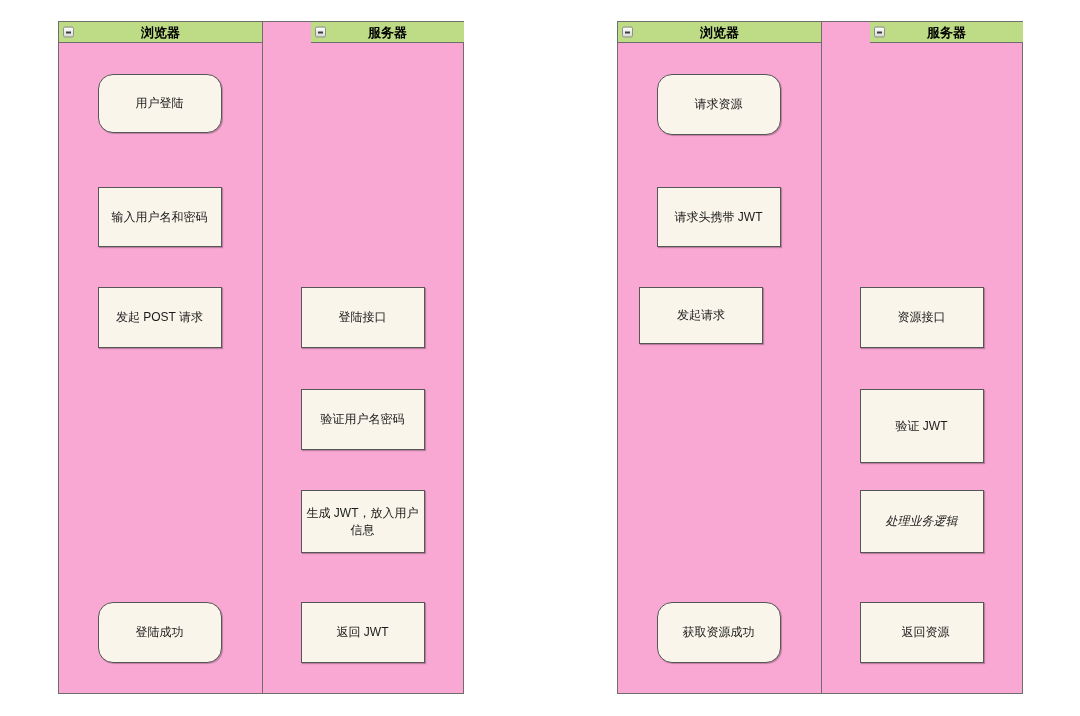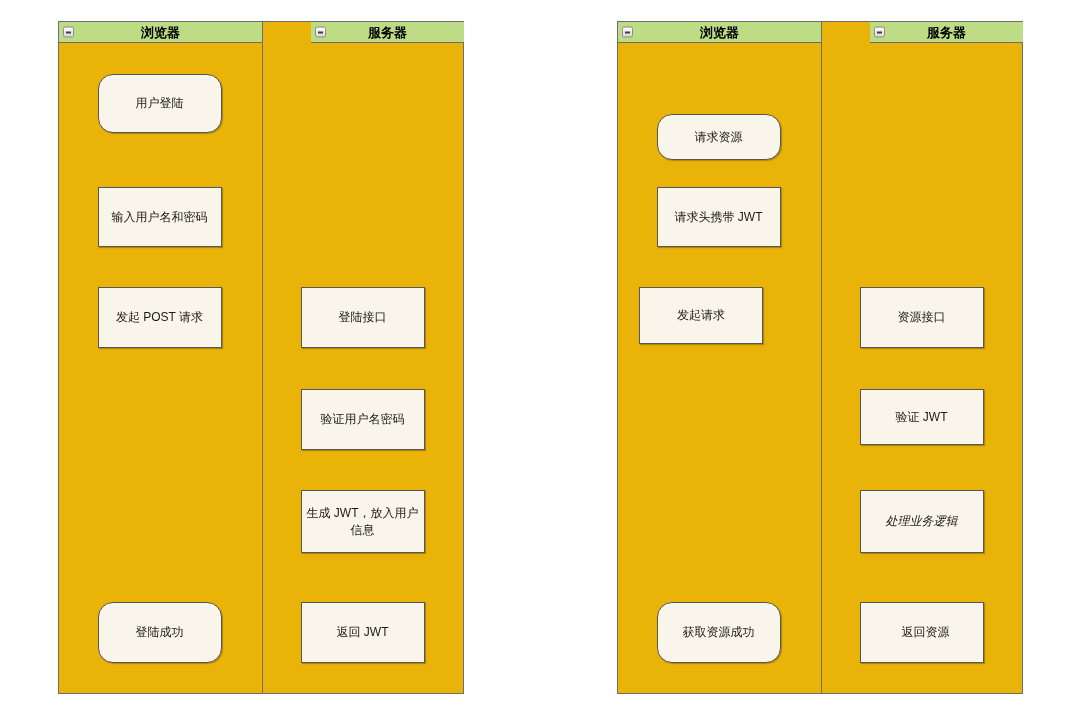--- a/index.html
+++ b/index.html
@@ -12,21 +12,21 @@
     width: 1080px;
     height: 716px;
     background: var(--canvas-bg, #ffffff);
     overflow: hidden;
   }
   .pool {
     position: absolute;
     display: flex;
     box-sizing: border-box;
     border: 1px solid var(--pool-border, #6e6e6e);
-    background: #eab308;
+    background: #f9a8d4;
   }
   .lane {
     box-sizing: border-box;
     height: 100%;
     flex: 0 0 auto;
   }
   .lane + .lane {
     border-left: 1px solid var(--pool-border, #6e6e6e);
     padding-left: 48px;
   }
@@ -171,33 +171,33 @@
     </div>
     <div class="node" style="left: 300.5px; top: 490px; width: 124px; height: 63px;">
       <span>生成 JWT，放入用户信息</span>
     </div>
     <div class="node" style="left: 300.5px; top: 602px; width: 124px; height: 61px;">
       <span>返回 JWT</span>
     </div>
     <div class="node terminator" style="left: 97.5px; top: 602px; width: 124px; height: 61px;">
       <span>登陆成功</span>
     </div>
-    <div class="node terminator" style="left: 656.5px; top: 74px; width: 124px; height: 46px; margin-top: 40px;">
+    <div class="node terminator" style="left: 656.5px; top: 74px; width: 124px; height: 61px;">
       <span>请求资源</span>
     </div>
     <div class="node" style="left: 656.5px; top: 187px; width: 124px; height: 60px;">
       <span>请求头携带 JWT</span>
     </div>
     <div class="node" style="left: 639px; top: 287px; width: 124px; height: 57px;">
       <span>发起请求</span>
     </div>
     <div class="node" style="left: 859.5px; top: 287px; width: 124px; height: 61px;">
       <span>资源接口</span>
     </div>
-    <div class="node" style="left: 859.5px; top: 389px; width: 124px; height: 56px; text-align: center;">
+    <div class="node" style="left: 859.5px; top: 389px; width: 124px; height: 74px; text-align: center;">
       <span>验证 JWT</span>
     </div>
     <div class="node" style="left: 859.5px; top: 490px; width: 124px; height: 63px; font-style: italic;">
       <span>处理业务逻辑</span>
     </div>
     <div class="node" style="left: 859.5px; top: 602px; width: 124px; height: 61px; padding-left: 12px;">
       <span>返回资源</span>
     </div>
     <div class="node terminator" style="left: 656.5px; top: 602px; width: 124px; height: 61px;">
       <span>获取资源成功</span>

